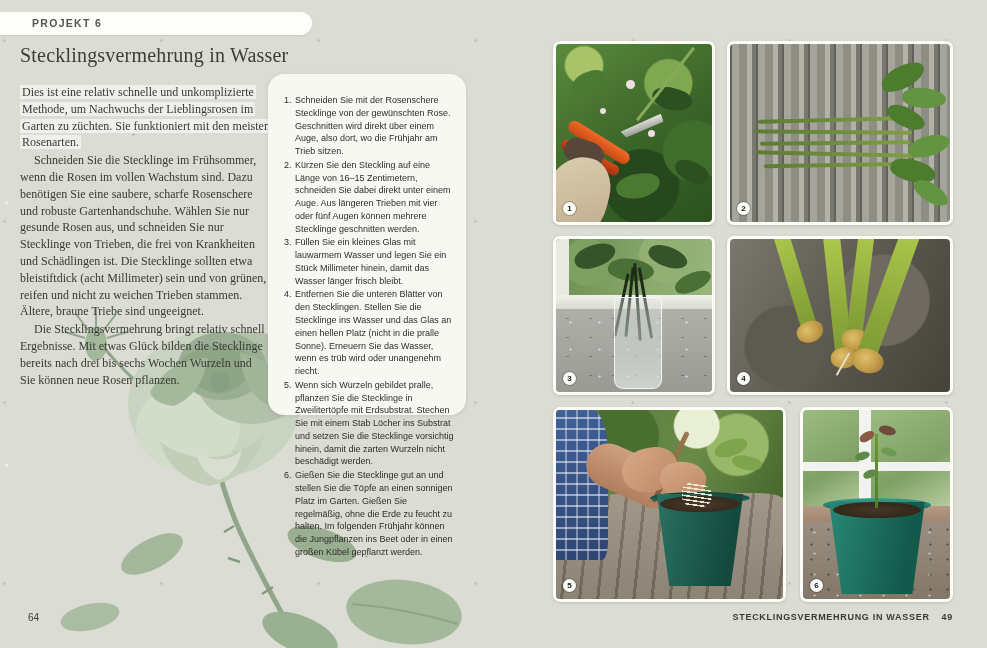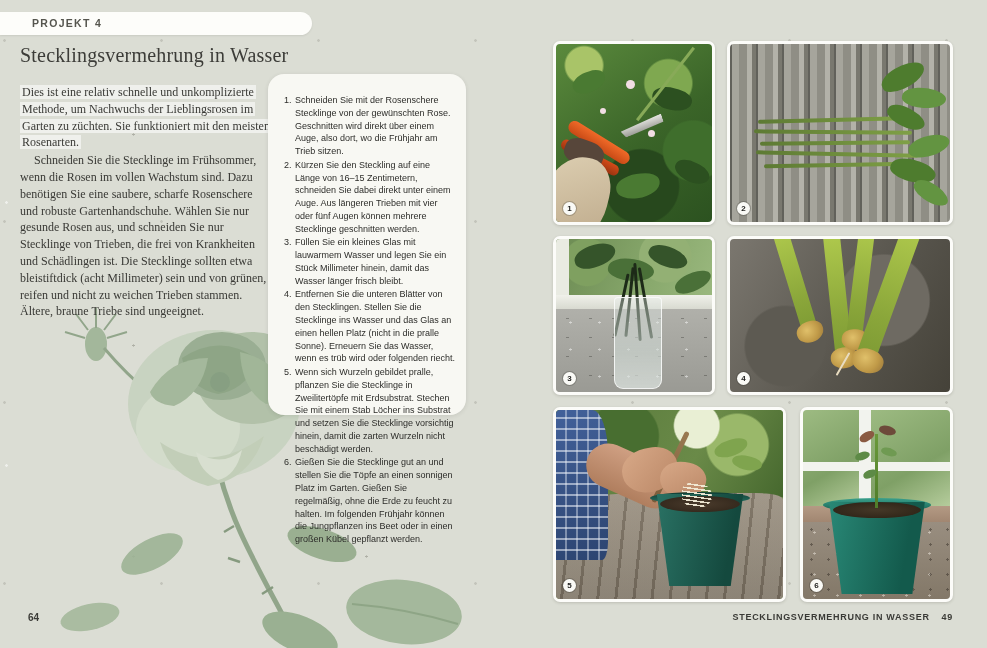--- a/index.html
+++ b/index.html
@@ -42,21 +42,21 @@
     color:#393935;
   }
   .body-col p + p { text-indent:14px; margin-top:1px; }
   .hl {
     background:rgba(255,255,255,.55);
     -webkit-box-decoration-break:clone; box-decoration-break:clone;
     padding:0 2px;
   }
   .page-num-left {
     position:absolute; left:28px; top:612px; z-index:2;
-    font-size:10px; font-weight:700; color:#3c3c38;
+    font-size:10px; font-weight:400; color:#3c3c38;
   }
   .rose-art { position:absolute; left:0; top:282px; width:520px; height:366px; z-index:1; opacity:.9; }
 
   
   .steps-panel {
     position:absolute; left:268px; top:74px; width:198px; height:341px; z-index:3;
     background:#f8f8f3; border-radius:16px;
     box-shadow:0 1px 4px rgba(60,60,50,.12);
   }
   .steps-list {
@@ -217,28 +217,29 @@
     position:absolute; right:34px; top:612px; z-index:2; display:flex; gap:12px;
     font-size:9px; font-weight:700; letter-spacing:.7px; color:#3a3a36;
   }
 </style>
 </head>
 <body>
 
 <div class="paper-texture"></div>
 
 <div class="kicker-pill">
-  <span>PROJEKT 4</span>
+  <span>PROJEKT 6</span>
 </div>
 
 <h1 class="page-title">Stecklingsvermehrung in Wasser</h1>
 
 <div class="body-col">
   <p><span class="hl">Dies ist eine relativ schnelle und unkomplizierte Methode, um Nachwuchs der Lieblingsrosen im Garten zu züchten. Sie funktioniert mit den meisten Rosenarten.</span></p>
   <p>Schneiden Sie die Stecklinge im Frühsommer, wenn die Rosen im vollen Wachstum sind. Dazu benötigen Sie eine saubere, scharfe Rosenschere und robuste Gartenhandschuhe. Wählen Sie nur gesunde Rosen aus, und schneiden Sie nur Stecklinge von Trieben, die frei von Krankheiten und Schädlingen ist. Die Stecklinge sollten etwa bleistiftdick (acht Millimeter) sein und von grünen, reifen und nicht zu weichen Trieben stammen. Ältere, braune Triebe sind ungeeignet.</p>
+  <p>Die Stecklingsvermehrung bringt relativ schnell Ergebnisse. Mit etwas Glück bilden die Stecklinge bereits nach drei bis sechs Wochen Wurzeln und Sie können neue Rosen pflanzen.</p>
 </div>
 
 <svg class="rose-art" viewBox="0 0 520 366">
   <g stroke="none">
 
     <path d="M218 185 C232 245 258 285 300 366" fill="none" stroke="#8aa083" stroke-width="5"></path>
     <path d="M224 250 l10 -6 M240 280 l-12 -4 M262 312 l11 -7" stroke="#7d9376" stroke-width="2.5" fill="none"></path>
 
     <ellipse cx="152" cy="272" rx="34" ry="15" transform="rotate(-28 152 272)" fill="#9db395"></ellipse>
     <ellipse cx="322" cy="262" rx="36" ry="15" transform="rotate(18 322 262)" fill="#93ab8a"></ellipse>
@@ -281,21 +282,21 @@
     <div class="step">
       <span class="step-num">2.</span>
       <span class="step-text">Kürzen Sie den Steckling auf eine Länge von 16–15 Zentimetern, schneiden Sie dabei direkt unter einem Auge. Aus längeren Trieben mit vier oder fünf Augen können mehrere Stecklinge geschnitten werden.</span>
     </div>
     <div class="step">
       <span class="step-num">3.</span>
       <span class="step-text">Füllen Sie ein kleines Glas mit lauwarmem Wasser und legen Sie ein Stück Millimeter hinein, damit das Wasser länger frisch bleibt.</span>
     </div>
     <div class="step">
       <span class="step-num">4.</span>
-      <span class="step-text">Entfernen Sie die unteren Blätter von den Stecklingen. Stellen Sie die Stecklinge ins Wasser und das Glas an einen hellen Platz (nicht in die pralle Sonne). Erneuern Sie das Wasser, wenn es trüb wird oder folgenden riecht.</span>
+      <span class="step-text">Entfernen Sie die unteren Blätter von den Stecklingen. Stellen Sie die Stecklinge ins Wasser und das Glas an einen hellen Platz (nicht in die pralle Sonne). Erneuern Sie das Wasser, wenn es trüb wird oder unangenehm riecht.</span>
     </div>
     <div class="step">
       <span class="step-num">5.</span>
       <span class="step-text">Wenn sich Wurzeln gebildet pralle, pflanzen Sie die Stecklinge in Zweilitertöpfe mit Erdsubstrat. Stechen Sie mit einem Stab Löcher ins Substrat und setzen Sie die Stecklinge vorsichtig hinein, damit die zarten Wurzeln nicht beschädigt werden.</span>
     </div>
     <div class="step">
       <span class="step-num">6.</span>
       <span class="step-text">Gießen Sie die Stecklinge gut an und stellen Sie die Töpfe an einen sonnigen Platz im Garten. Gießen Sie regelmäßig, ohne die Erde zu feucht zu halten. Im folgenden Frühjahr können die Jungpflanzen ins Beet oder in einen großen Kübel gepflanzt werden.</span>
     </div>
   </div>

